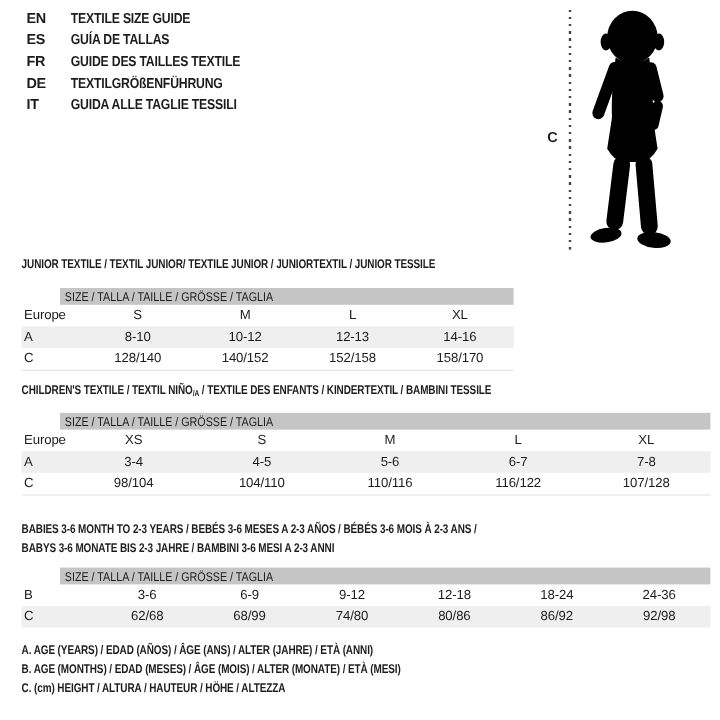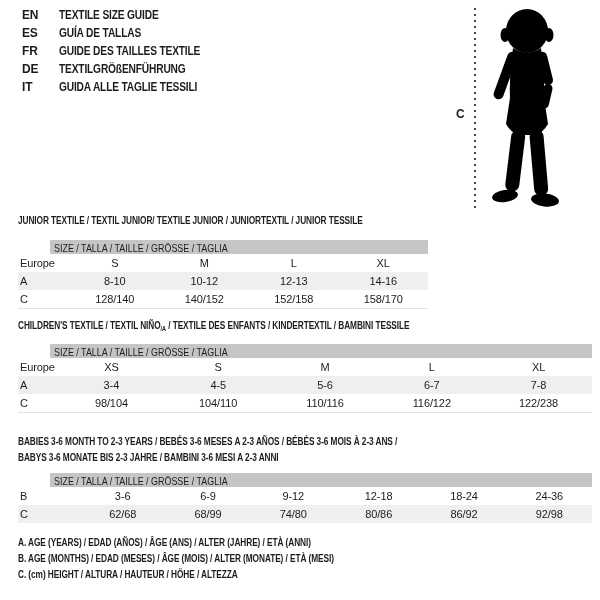--- a/index.html
+++ b/index.html
@@ -161,21 +161,21 @@
           <div class="tcell">5-6</div>
           <div class="tcell">6-7</div>
           <div class="tcell">7-8</div>
         </div>
         <div class="trow">
           <div class="tlabel">C</div>
           <div class="tcell">98/104</div>
           <div class="tcell">104/110</div>
           <div class="tcell">110/116</div>
           <div class="tcell">116/122</div>
-          <div class="tcell">122/238</div>
+          <div class="tcell">107/128</div>
         </div>
       </div>
     </section>
   <section class="sec sec-babies">
       <div class="tbl-title"><span>BABIES 3-6 MONTH TO 2-3 YEARS / BEBÉS 3-6 MESES A 2-3 AÑOS / BÉBÉS 3-6 MOIS À 2-3 ANS /</span></div>
       <div class="tbl-title"><span>BABYS 3-6 MONATE BIS 2-3 JAHRE / BAMBINI 3-6 MESI A 2-3 ANNI</span></div>
       <div class="tbl">
         <div class="tbl-header">
           <span class="hdr-txt">SIZE / TALLA / TAILLE / GRÖSSE / TAGLIA</span>
         </div>

